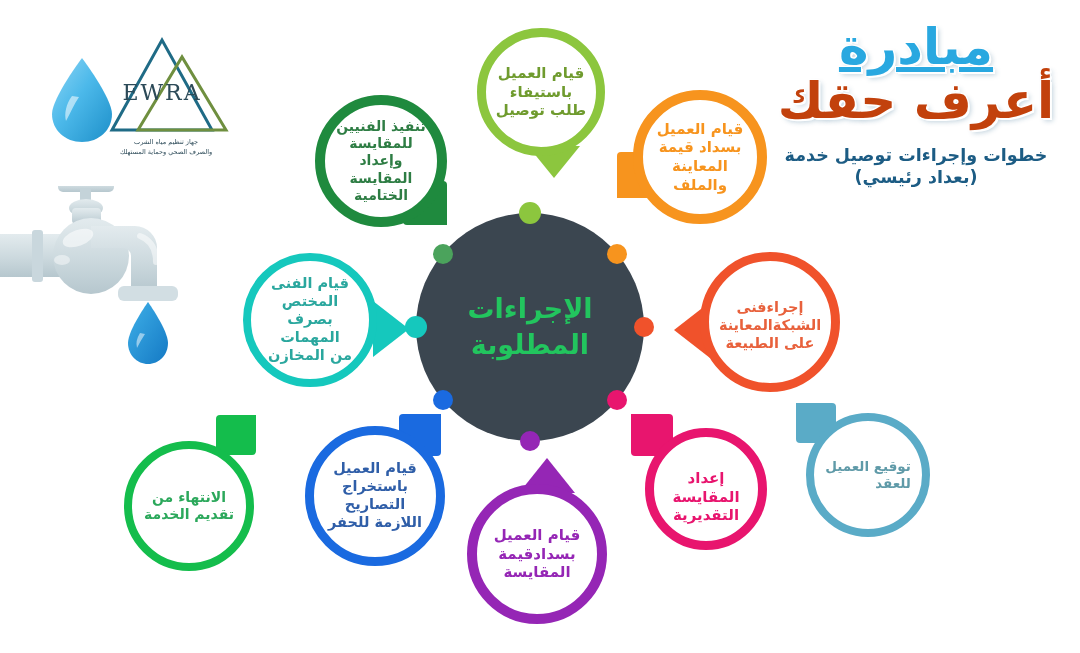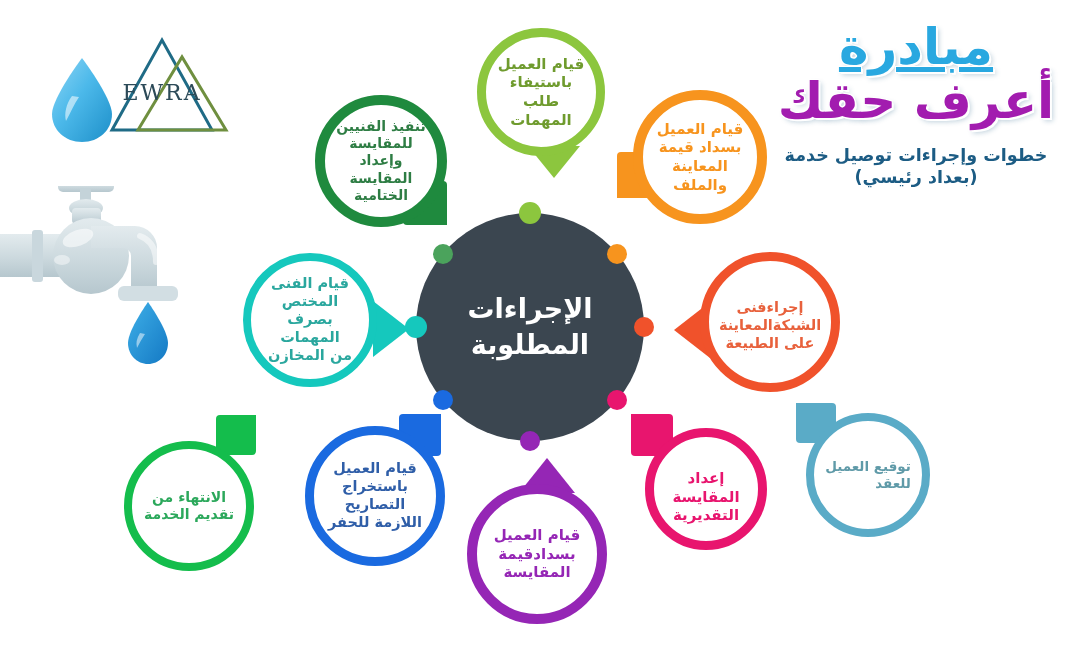--- a/index.html
+++ b/index.html
@@ -83,20 +83,24 @@
         </linearGradient>
       </defs>
 
       <path d="M78 108 L128 18 L178 108 Z" fill="none" stroke="#1f6b86" stroke-width="3"></path>
       <path d="M104 108 L148 35 L192 108 Z" fill="none" stroke="#6f8f3f" stroke-width="3"></path>
 
       <path d="M48 36 C48 36 18 76 18 92 C18 108 31 120 48 120 C65 120 78 108 78 92 C78 76 48 36 48 36 Z" fill="url(#dropg)"></path>
       <path d="M38 74 C32 82 30 92 32 99 C36 92 40 82 45 75 Z" fill="#ffffff" opacity=".55"></path>
       <text x="128" y="78" font-family="'DejaVu Serif','Liberation Serif',serif" font-size="22" fill="#2c4a58" letter-spacing="2" text-anchor="middle">EWRA</text>
     </svg>
+    <div class="logo-ar">
+      <div>جهاز تنظيم مياه الشرب</div>
+      <div>والصرف الصحي وحماية المستهلك</div>
+    </div>
   </div>
 
   <div class="faucet">
     <svg width="215" height="195" viewBox="0 0 215 195">
       <defs>
         <linearGradient id="metal" x1="0" y1="0" x2="0" y2="1">
           <stop offset="0%" stop-color="#e3ebee"></stop>
           <stop offset="55%" stop-color="#ccd9de"></stop>
           <stop offset="100%" stop-color="#b6c7ce"></stop>
         </linearGradient>
@@ -122,35 +126,35 @@
       <ellipse cx="66" cy="74" rx="8" ry="5" fill="#ffffff" opacity=".45"></ellipse>
       <path d="M144 50 q16 6 16 26" stroke="#ffffff" stroke-width="6" fill="none" opacity=".5" stroke-linecap="round"></path>
 
       <path d="M152 116 C152 116 132 144 132 157 C132 169 141 178 152 178 C163 178 172 169 172 157 C172 144 152 116 152 116 Z" fill="url(#drop2)"></path>
       <path d="M144 147 q-5 8 -3 15 q4 -8 8 -14 Z" fill="#ffffff" opacity=".5"></path>
     </svg>
   </div>
 
   <div class="head">
     <div class="head-l1" style="color: rgb(41, 168, 224);">مبادرة</div>
-    <div class="head-l2" style="color: #a21caf;">أعرف حقك</div>
+    <div class="head-l2" style="color: #c2410c;">أعرف حقك</div>
     <div class="head-sub" style="color: rgb(28, 92, 132);">
       <div>خطوات وإجراءات توصيل خدمة</div>
       <div>(بعداد رئيسي)</div>
     </div>
   </div>
 
   <div id="nodes">
       <div class="node" style="left: 477px; top: 28px; width: 128px; height: 128px;">
         <div class="tail tri" style="left: 51px; top: 118px; border-left: 26px solid transparent; border-right: 26px solid transparent; border-top: 32.5px solid rgb(140, 198, 62);"></div>
         <div class="ring" style="left: 0px; top: 0px; width: 128px; height: 128px; border: 9px solid rgb(140, 198, 62);">
           <div class="txt" style="color: rgb(111, 155, 46); font-size: 15px;">
             <div>قيام العميل</div>
             <div>باستيفاء</div>
-            <div>طلب المهمات</div>
+            <div>طلب توصيل</div>
           </div>
         </div>
       </div>
       <div class="node" style="left: 633px; top: 90px; width: 134px; height: 134px;">
         <div class="tail sq" style="left: -16px; top: 62px; width: 46px; height: 46px; background: rgb(247, 148, 30); border-radius: 4px 4px 4px 0px;"></div>
         <div class="ring" style="left: 0px; top: 0px; width: 134px; height: 134px; border: 10px solid rgb(247, 148, 30);">
           <div class="txt" style="color: rgb(247, 148, 30); font-size: 15px;">
             <div>قيام العميل</div>
             <div>بسداد قيمة</div>
             <div>المعاينة</div>
@@ -234,21 +238,21 @@
           <div class="txt" style="color: rgb(46, 125, 68); font-size: 14px;">
             <div>تنفيذ الفنيين</div>
             <div>للمقايسة وإعداد</div>
             <div>المقايسة الختامية</div>
           </div>
         </div>
       </div>
     </div>
 
   <div class="hub" style="background: rgb(59, 70, 80);">
-    <div class="hub-label" style="color: #ffffff;">
+    <div class="hub-label" style="color: #22c55e;">
       <div>الإجراءات</div>
       <div>المطلوبة</div>
     </div>
   </div>
   <div id="hubdots">
       <div class="dot" style="left: 519px; top: 202px; width: 22px; height: 22px; background: rgb(140, 198, 62);"></div>
       <div class="dot" style="left: 432.671px; top: 243.722px; width: 20px; height: 20px; background: rgb(75, 163, 92);"></div>
       <div class="dot" style="left: 607.329px; top: 243.722px; width: 20px; height: 20px; background: rgb(247, 148, 30);"></div>
       <div class="dot" style="left: 405px; top: 316px; width: 22px; height: 22px; background: rgb(21, 200, 189);"></div>
       <div class="dot" style="left: 634px; top: 317px; width: 20px; height: 20px; background: rgb(240, 82, 43);"></div>

